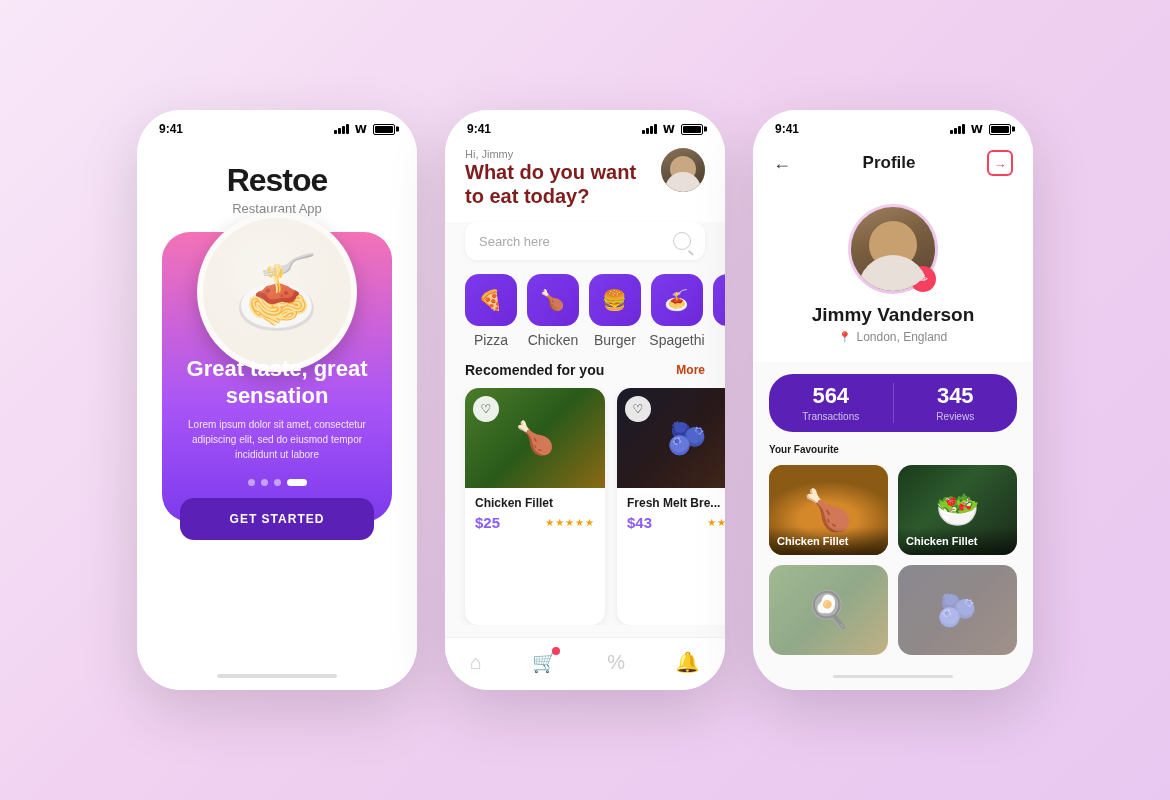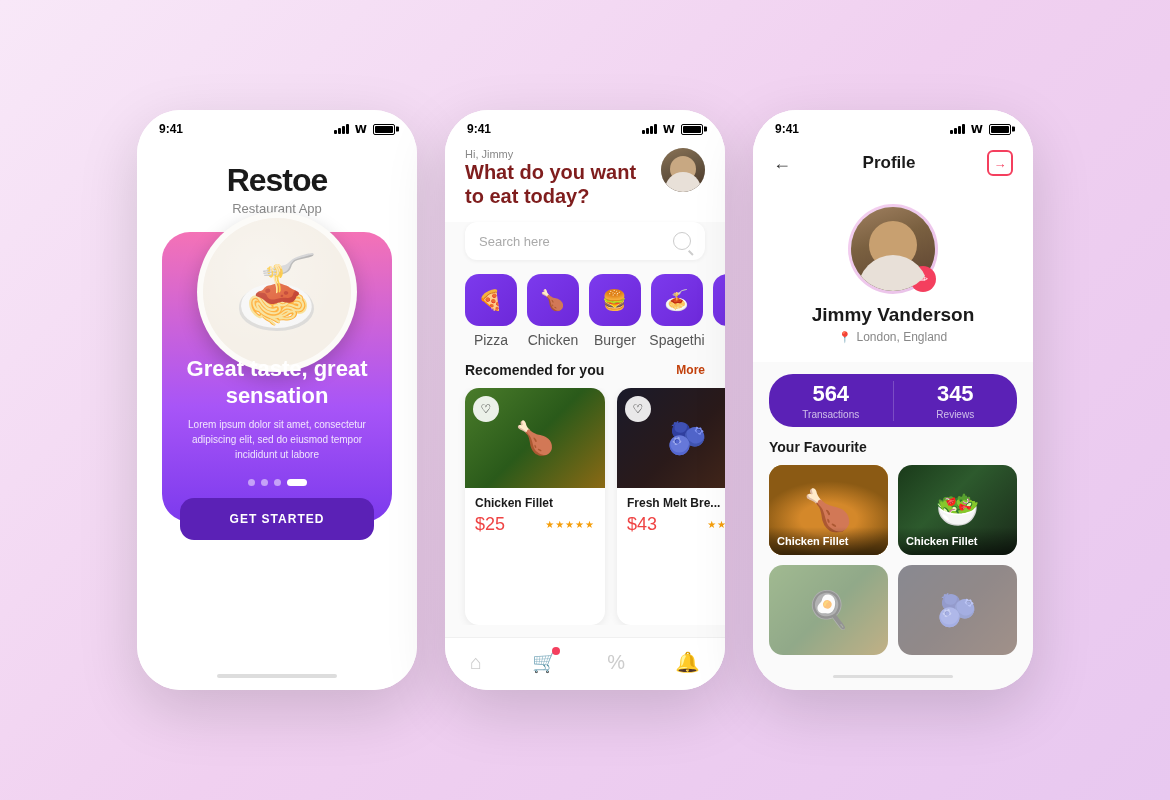--- a/index.html
+++ b/index.html
@@ -404,23 +404,23 @@
     }
 
     .food-price-row {
       display: flex;
       align-items: center;
       justify-content: space-between;
       margin-top: 4px;
     }
 
     .food-price {
-      font-size: 18px;
-      font-weight: 400;
-      color: #ef4444;
+      font-size: 15px;
+      font-weight: 700;
+      color: #8b5cf6;
     }
 
     .stars {
       color: #f59e0b;
       font-size: 10px;
       letter-spacing: 1px;
     }
 
     .bottom-nav {
       background: #fff;
@@ -620,21 +620,21 @@
       font-size: 10px;
       color: rgba(255,255,255,0.7);
       margin-top: 2px;
     }
 
     .favourites-section {
       padding: 0 16px;
     }
 
     .favourites-title {
-      font-size: 14px;
+      font-size: 10px;
       font-weight: 600;
       color: #1a1a1a;
       margin-bottom: 10px;
     }
 
     .fav-grid {
       display: grid;
       grid-template-columns: 1fr 1fr;
       gap: 10px;
     }

